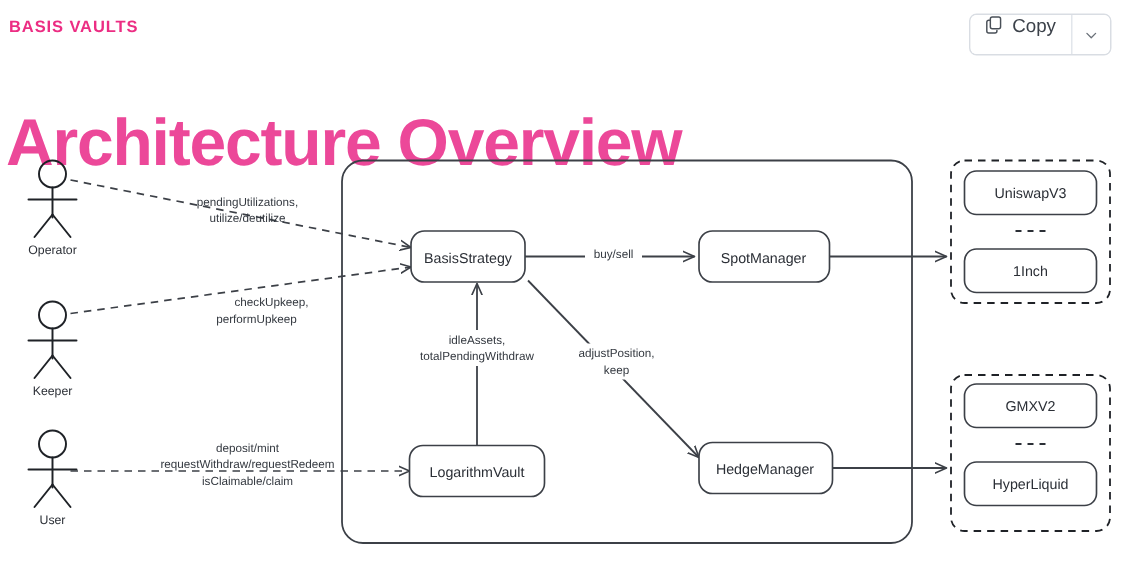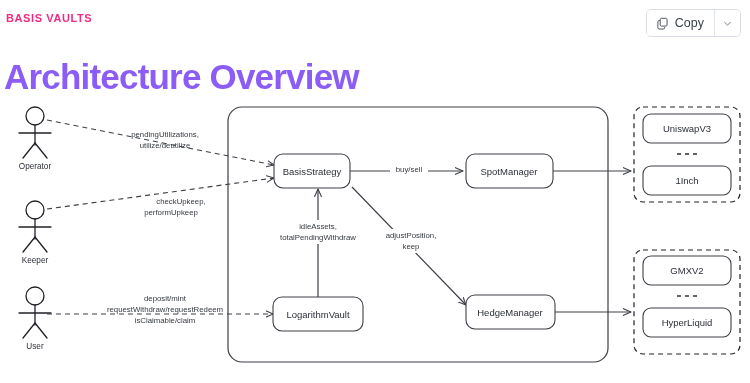--- a/index.html
+++ b/index.html
@@ -21,44 +21,44 @@
     position: absolute;
     left: 6px; top: 12px;
     font-size: 11px;
     font-weight: 700;
     letter-spacing: 0.6px;
     color: #ec2d83;
     font-family: "Liberation Sans", sans-serif;
   }
   .page-title {
     position: absolute;
-    left: 4px; top: 33px;
-    font-size: 35px;
+    left: 4px; top: 46px;
+    font-size: 44px;
     font-weight: 700;
     letter-spacing: -0.8px;
-    color: #8b5cf6;
+    color: #ec4899;
     font-family: "Liberation Sans", sans-serif;
     line-height: 42px;
   }
 
   
   .copy-group {
     position: absolute;
     right: 9px; top: 9px;
     display: flex;
     align-items: stretch;
     height: 28px;
     border: 1px solid #d9dde3;
     border-radius: 5px;
     background: #ffffff;
     overflow: hidden;
   }
   .copy-btn {
     display: flex;
-    align-items: center;
+    align-items: flex-start;
     gap: 6px;
     padding: 0 10px 0 9px;
     background: #ffffff;
     border: none;
     cursor: pointer;
     font-size: 12.5px;
     color: #3b4149;
     font-family: "Liberation Sans", sans-serif;
   }
   .copy-caret {

